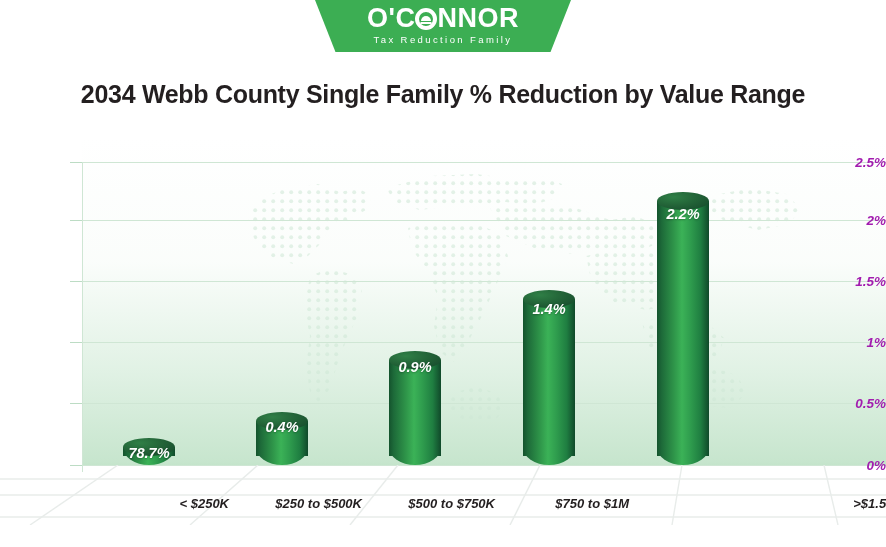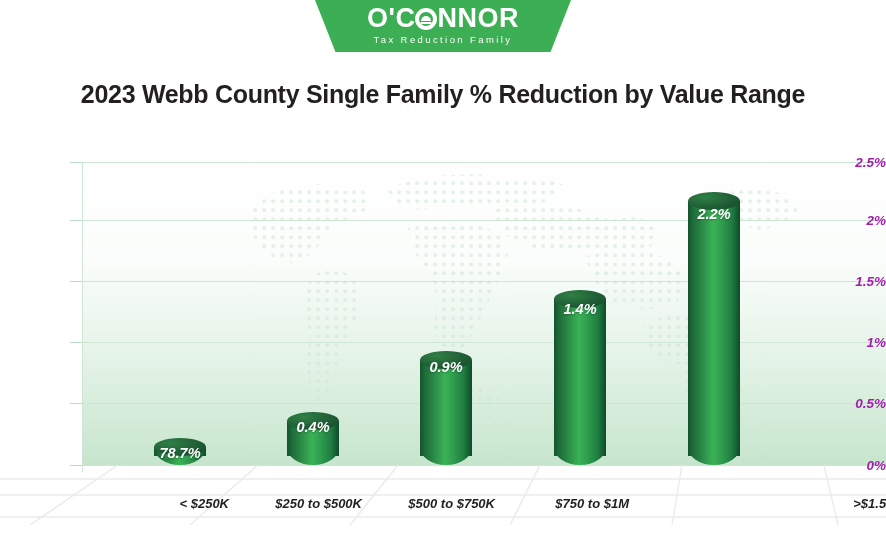--- a/index.html
+++ b/index.html
@@ -95,21 +95,20 @@
   .bar-slot{
     position:absolute; bottom:0; width:130px; height:337px;
   }
   .cyl{
     position:absolute; left:50%; transform:translateX(-50%); bottom:0;
     width:52px;
     background:linear-gradient(to right,
        #1d5b33 0%, #27histogram 0%, #256a3a 6%, #2e8b46 26%, #3cb055 46%,
        #31a14d 62%, #218043 82%, #15532e 100%);
     border-radius:50% / 14px;
-    margin-left:31px;
   }
   .cyl-body{
     position:absolute; left:0; right:0; top:9px; bottom:9px;
     background:linear-gradient(to right,
        #14532d 0%, #1d6a39 9%, #2e9449 32%, #3bb257 48%,
        #2f9d4e 64%, #1f7e41 84%, #10492a 100%);
   }
   .cyl-bottom{
     position:absolute; left:0; right:0; bottom:0; height:18px;
     background:linear-gradient(to right,
@@ -140,21 +139,21 @@
 
   <div class="logo-banner">
     <div class="logo-word">
       <span class="seg">O'C</span>
       <span class="logo-mark"></span>
       <span class="seg">NNOR</span>
     </div>
     <div class="logo-tag">Tax Reduction Family</div>
   </div>
 
-  <div class="chart-title">2023 Webb County Single Family % Reduction by Value Range</div>
+  <div class="chart-title">2034 Webb County Single Family % Reduction by Value Range</div>
 
   <div class="plot-wrap">
 
     <div class="plot-bg"></div>
 
     <svg class="world-map" viewBox="0 0 620 330">
       <defs>
         <pattern id="dots" width="9" height="9" patternUnits="userSpaceOnUse">
           <circle cx="2.2" cy="2.2" r="2.0" fill="#cfe8d6"></circle>
         </pattern>

